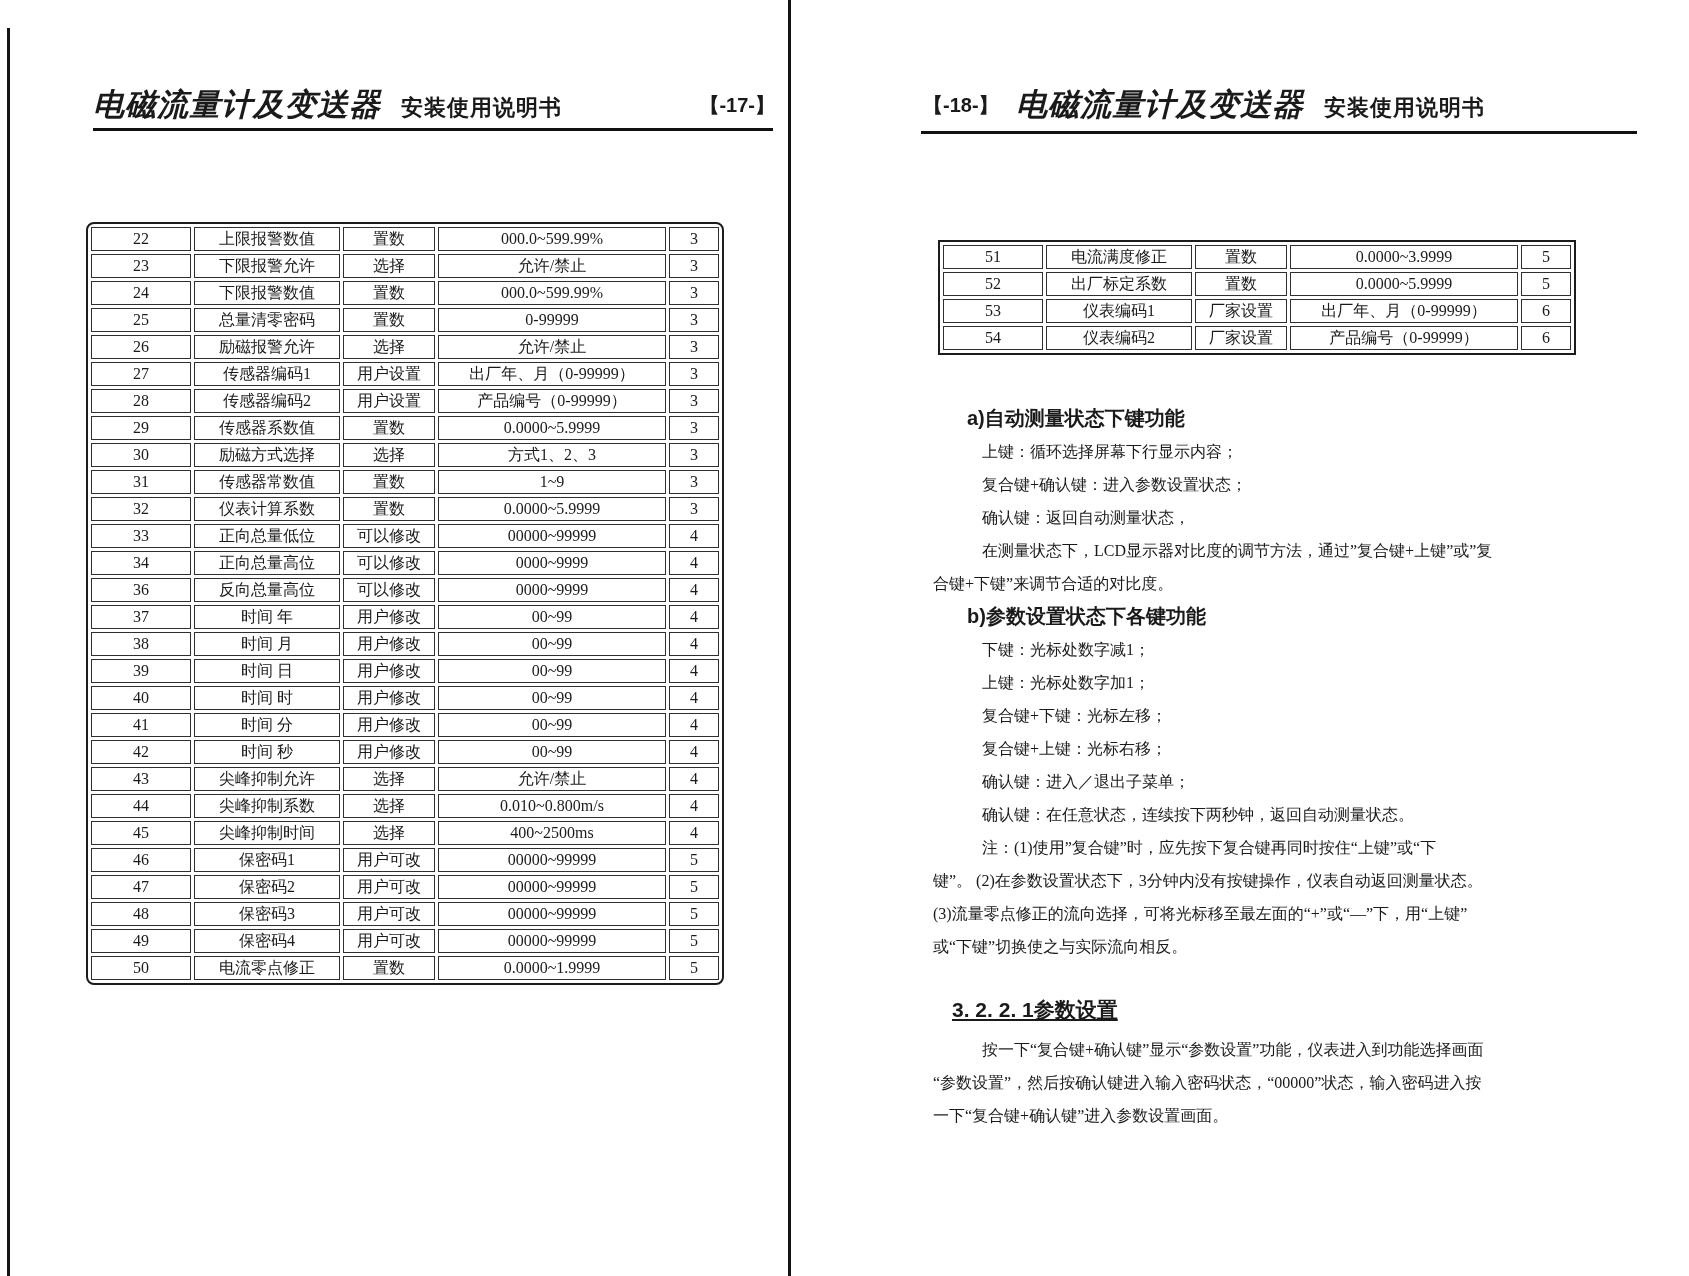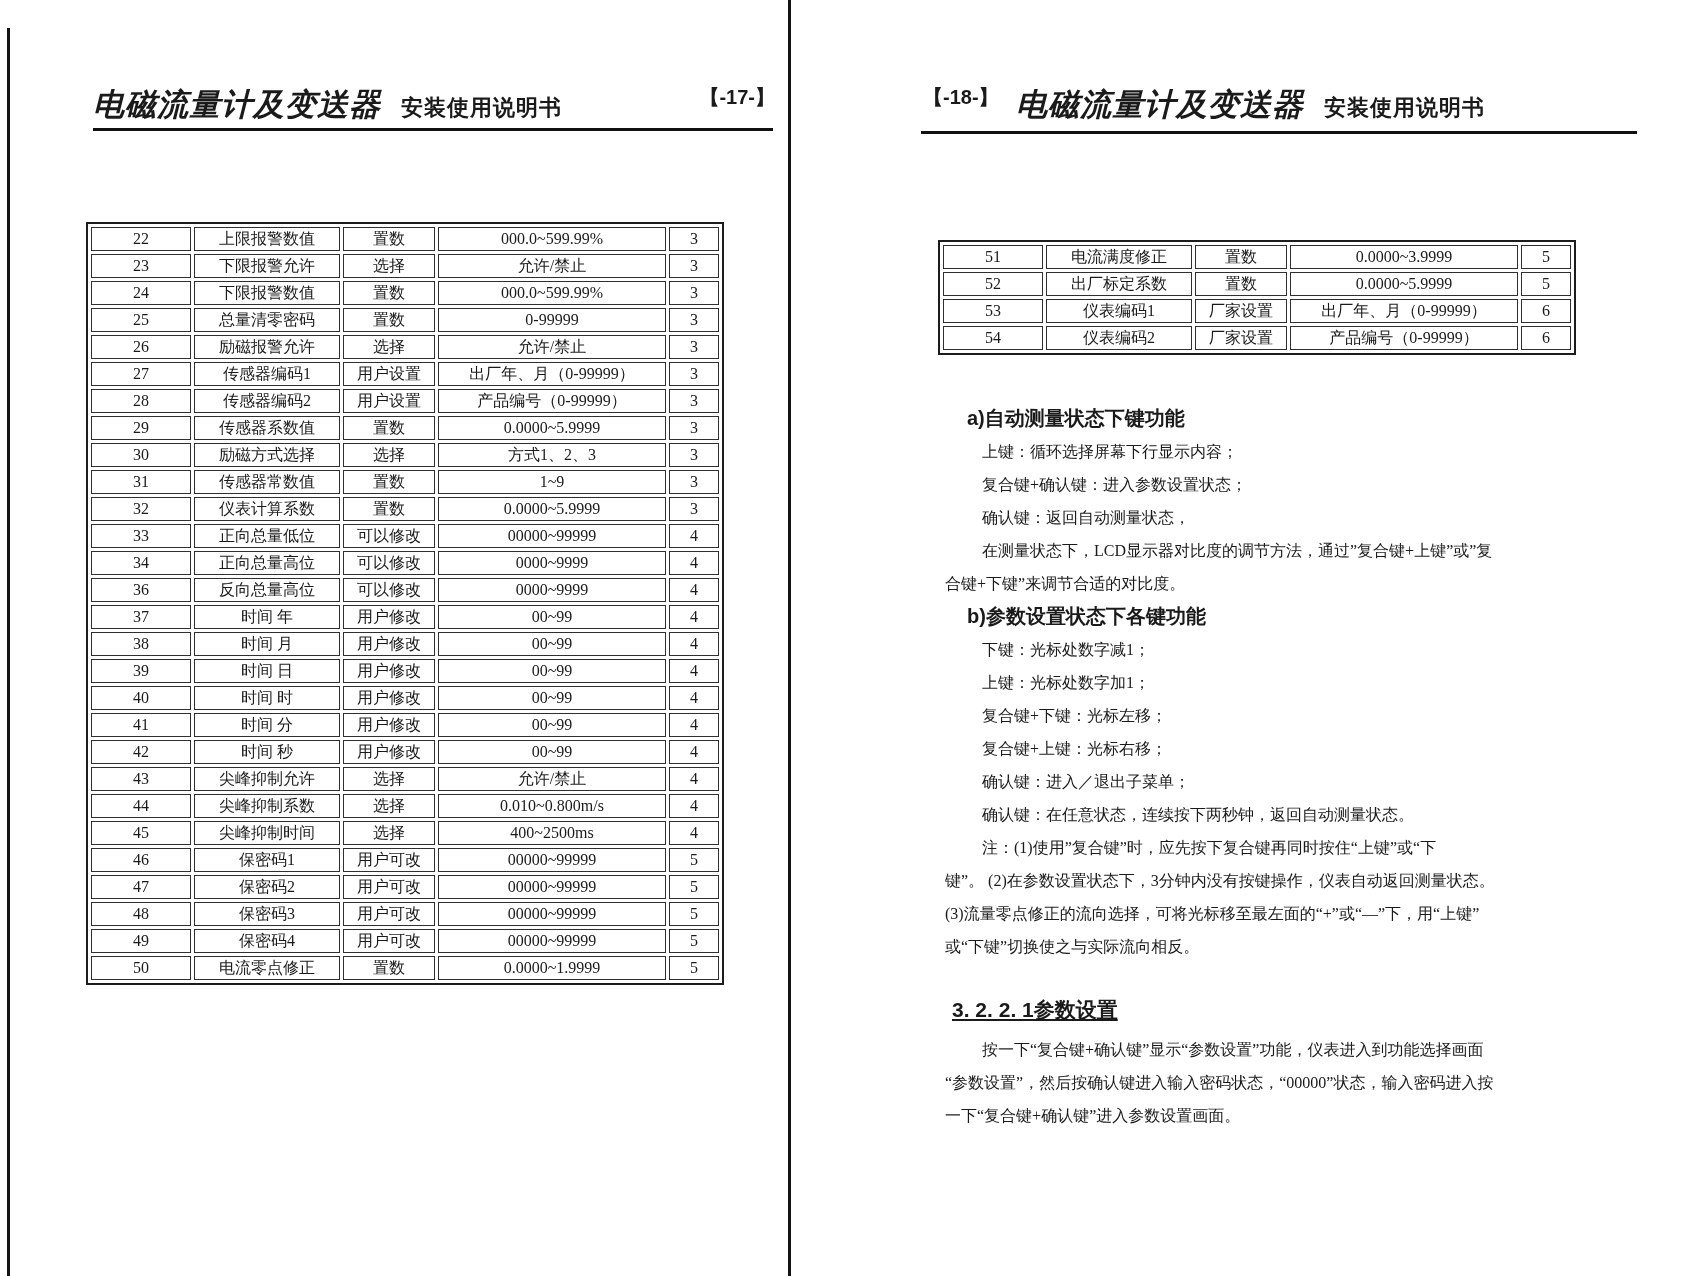--- a/index.html
+++ b/index.html
@@ -6,21 +6,21 @@
   body{
     width:1689px;height:1276px;position:relative;background:#ffffff;
     font-family:"Liberation Serif","DejaVu Serif",serif;color:#1a1a1a;
     overflow:hidden;
   }
   .edge-line{position:absolute;background:#141414;}
   .edge-left{left:7px;top:28px;width:3px;height:1248px;}
   .edge-center{left:788px;top:0;width:3px;height:1276px;}
 
   
-  .pg-header{position:absolute;display:flex;align-items:flex-start;}
+  .pg-header{position:absolute;display:flex;align-items:center;}
   .title-group{display:flex;align-items:baseline;white-space:nowrap;}
   .main-title{
     font-size:31px;font-weight:bold;font-style:italic;letter-spacing:1px;
     font-family:"Liberation Serif","DejaVu Serif",serif;
   }
   .sub-title{
     font-size:22px;font-weight:bold;margin-left:20px;
     font-family:"Liberation Sans","DejaVu Sans",sans-serif;letter-spacing:1px;
   }
   .page-no{
@@ -32,41 +32,41 @@
   #p18-header .title-group{margin-right:152px;}
   .header-rule{position:absolute;height:3px;background:#111;}
   #p17-rule{left:93px;top:128px;width:680px;}
   #p18-rule{left:921px;top:131px;width:716px;}
 
   
   table.param-table{
     position:absolute;border-collapse:separate;border-spacing:3px;
     border:2px solid #1c1c1c;background:#fff;table-layout:fixed;
   }
-  #p17-table{left:86px;top:222px;}
+  #p17-table{left:86px;top:222px;border-radius:8px;}
   #p18-table{left:938px;top:240px;}
   table.param-table td{
     border:1px solid #2f2f2f;text-align:center;vertical-align:middle;
     height:22px;line-height:22px;font-size:16px;padding:0 2px;
     white-space:nowrap;overflow:hidden;
   }
   col.c-no{width:100px;} col.c-name{width:146px;} col.c-type{width:92px;}
   col.c-range{width:228px;} col.c-grp{width:50px;}
 
   
   #p18-text{position:absolute;left:933px;top:402px;width:700px;}
   .tline{
     line-height:33px;font-size:16px;white-space:nowrap;
   }
   .tline.h{
     font-weight:bold;margin-left:34px;
     font-family:"Liberation Sans","DejaVu Sans",sans-serif;font-size:20px;
   }
   .tline.key{margin-left:49px;}
-  .tline.cont{margin-left:12px;}
+  .tline.cont{margin-left:0;}
   .tline.sec{
     font-weight:bold;margin-left:19px;margin-top:30px;margin-bottom:7px;
     font-family:"Liberation Sans","DejaVu Sans",sans-serif;font-size:21px;text-decoration:underline;
   }
 </style>
 </head>
 <body>
 
 <div class="edge-line edge-left"></div>
 <div class="edge-line edge-center"></div>

